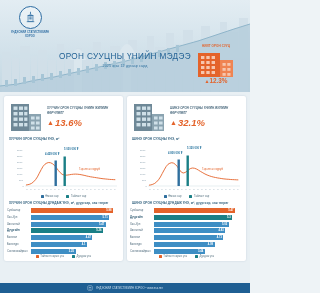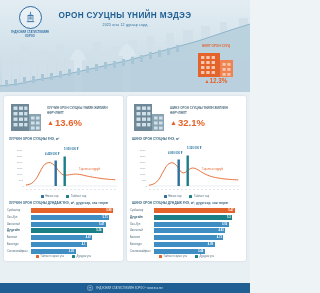--- a/index.html
+++ b/index.html
@@ -28,40 +28,40 @@
     display:flex; align-items:center; justify-content:center;
     background:rgba(255,255,255,.35);
   }
   .logo-circle svg { display:block; }
   .logo-text {
     font-size:2.6px; color:#2d6ca2; letter-spacing:.1px;
     line-height:1.5; margin-top:2px; font-weight:bold;
   }
   .title-wrap { position:absolute; left:0; top:11px; width:250px; text-align:center; z-index:5; }
   .title {
-    font-size:8.2px; font-weight:bold; color:#1f5f93; letter-spacing:.35px;
+    font-size:8.2px; font-weight:normal; color:#1f5f93; letter-spacing:.35px;margin-top:41px;
   }
   .subtitle { font-size:3.6px; color:#2c6f9e; margin-top:2.5px; letter-spacing:.15px; }
 
   .hl-block { position:absolute; right:6px; top:44px; width:56px; z-index:6; text-align:center; }
   .hl-label { font-size:3px; color:#e4632a; font-weight:bold; line-height:1.5; letter-spacing:.1px; }
   .hl-bldg { margin:2px auto 0; width:40px; height:26px; position:relative; }
   .hl-pct { font-size:6.4px; font-weight:bold; color:#e4632a; margin-top:.5px; }
   .hl-pct .arr { font-size:5px; }
 
   
   .cards { display:flex; gap:4px; padding:4px; }
   .card {
     flex:1; background:#ffffff; border-radius:2px;
     box-shadow:0 0 2px rgba(40,80,110,.18);
     padding:4px 3px 3px;
     position:relative;
   }
 
-  .card-top { display:flex; align-items:center; gap:4px; padding:2px 2px 3px; }
+  .card-top { display:flex; align-items:center; gap:4px; padding:2px 2px 3px;font-style:italic; }
   .card-bldg { width:34px; height:30px; flex:0 0 34px; }
   .card-txt { flex:1; }
   .card-cap { font-size:2.9px; color:#4b6a7e; font-weight:bold; line-height:1.55; letter-spacing:.05px; }
   .card-pct {
     font-size:9.5px; font-weight:bold; color:#e4632a; margin-top:1.5px;
     display:flex; align-items:center; gap:1px;
   }
   .card-pct .arr { font-size:7px; line-height:1; }
 
   .sec-title { font-size:3.1px; color:#33627f; font-weight:bold; margin:2px 0 1px 2px; letter-spacing:.05px; }

